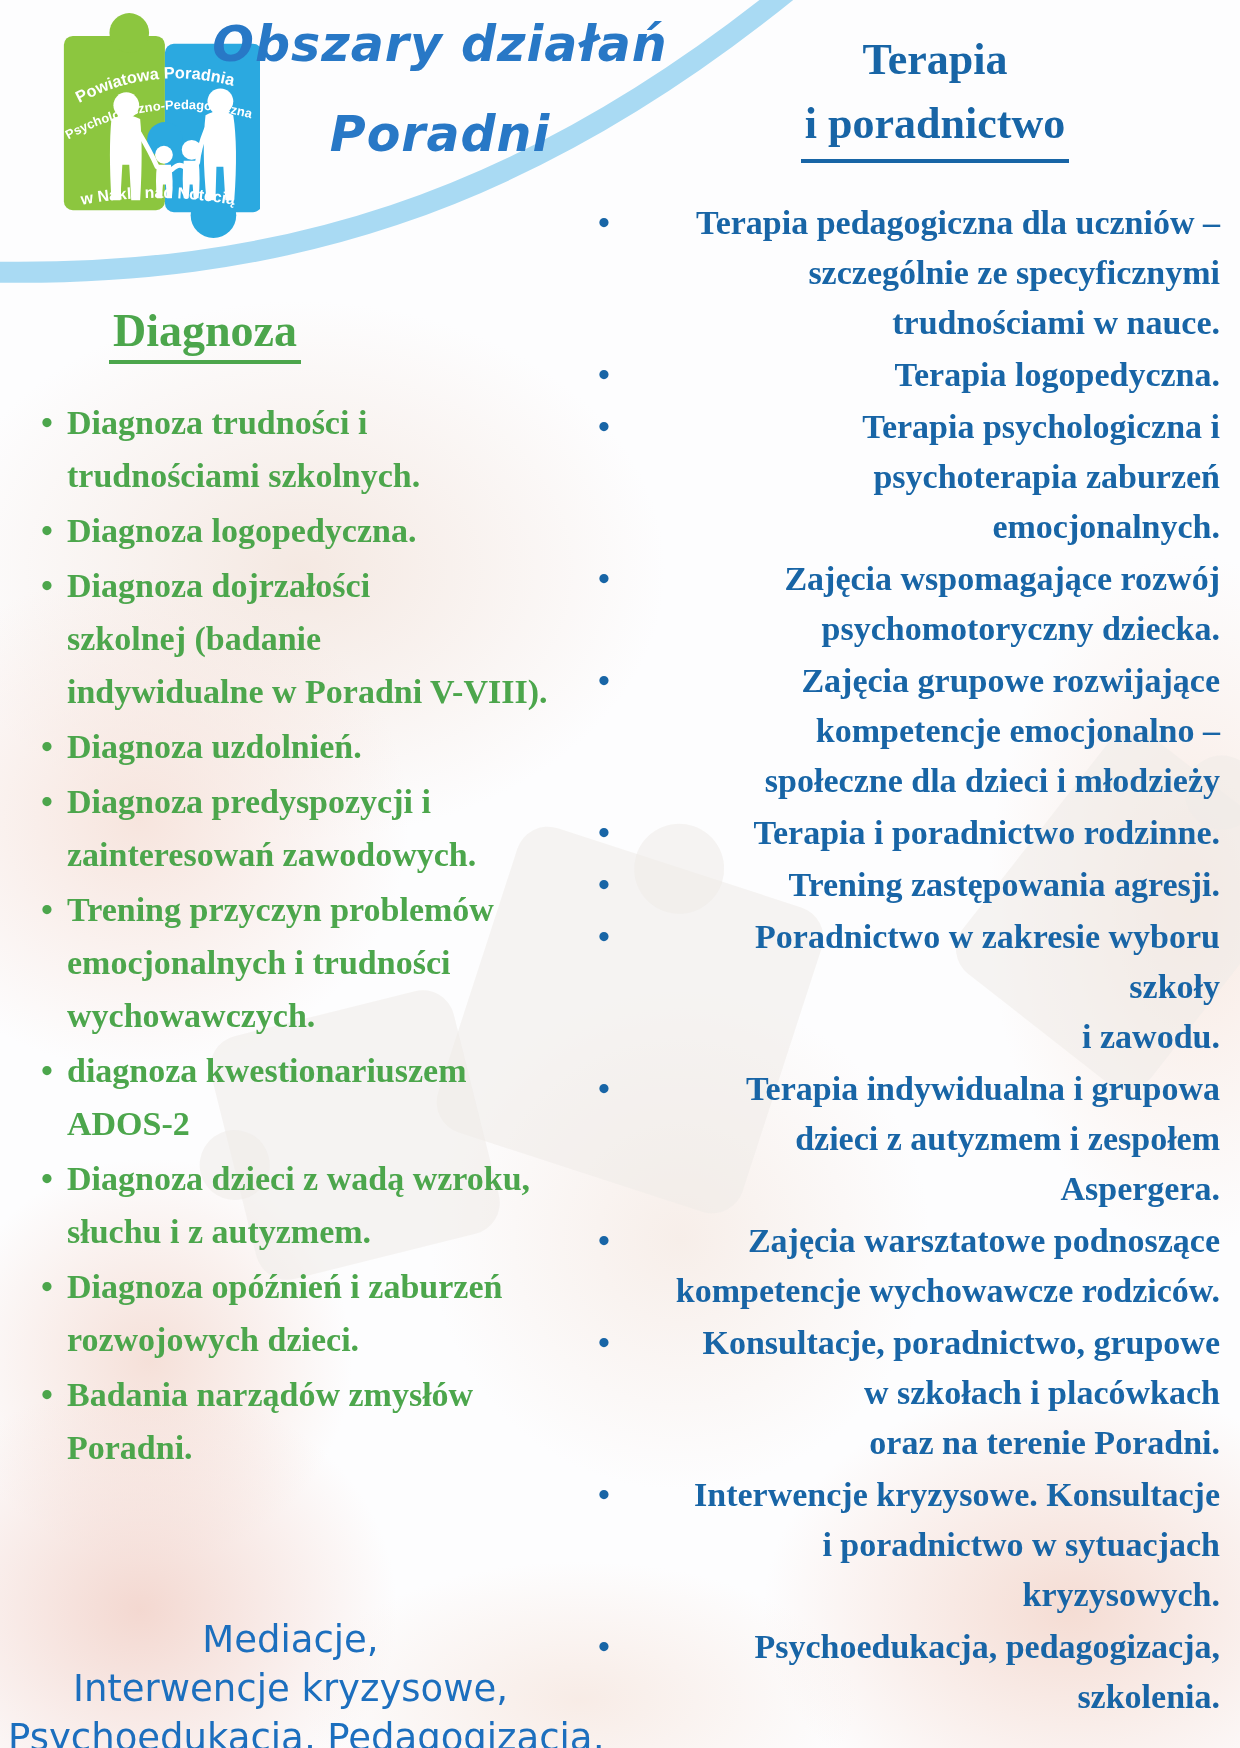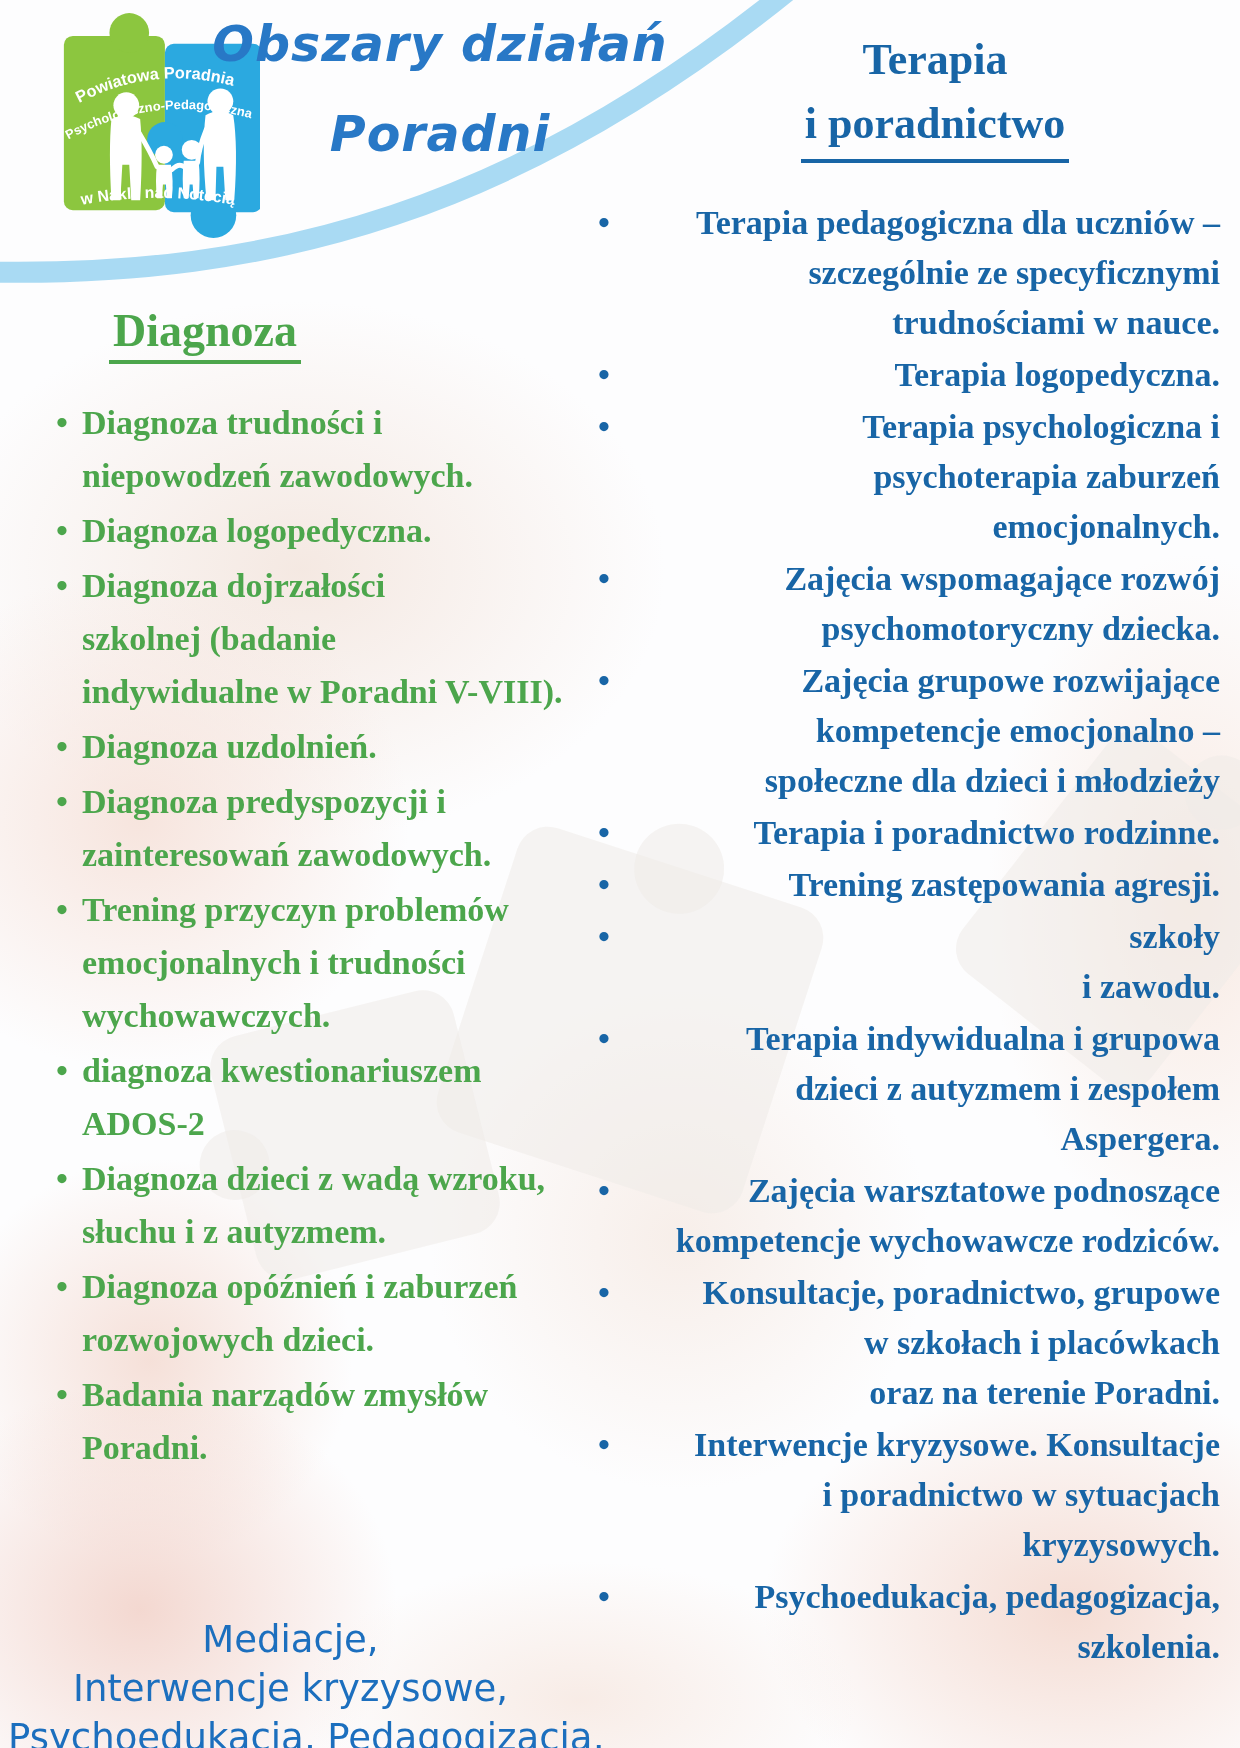--- a/index.html
+++ b/index.html
@@ -51,21 +51,21 @@
             font-size:44px;font-weight:bold;color:var(--blue-text);line-height:64px;white-space:nowrap;}
   .diag-head{position:absolute;z-index:5;left:80px;top:304px;width:250px;text-align:center;
              font-size:46px;font-weight:bold;color:var(--green);white-space:nowrap;}
   .underlined{display:inline-block;border-bottom:4px solid currentColor;padding:0 4px 3px 4px;}
 
   
   .list{position:absolute;z-index:5;font-weight:bold;font-size:34px;}
   .list .li{position:relative;margin-bottom:2px;}
   .list .li::before{content:"•";position:absolute;top:0;}
   .list .ln{white-space:nowrap;}
-  .left-list{left:67px;top:396px;width:520px;line-height:53px;color:var(--green);margin-left:15px;}
+  .left-list{left:67px;top:396px;width:520px;line-height:53px;color:var(--green);}
   .left-list .li::before{left:-26px;}
   .right-list{left:630px;top:198px;width:590px;line-height:50px;color:var(--blue-text);text-align:right;}
   .right-list .li::before{left:-32px;}
 
   
   .footer{position:absolute;z-index:5;left:8px;top:1615px;width:565px;text-align:center;
           font-family:"DejaVu Sans",sans-serif;font-weight:normal;font-size:37px;
           line-height:49px;color:var(--footer-blue);}
   .footer .ln{white-space:nowrap;}
 </style>
@@ -151,21 +151,21 @@
     </div>
   </div>
 
   <div class="diag-head">
     <span class="underlined">Diagnoza</span>
   </div>
 
   <div class="list left-list">
       <div class="li">
         <div class="ln">Diagnoza trudności i</div>
-        <div class="ln">niepowodzeń zawodowych.</div>
+        <div class="ln">trudnościami szkolnych.</div>
       </div>
       <div class="li">
         <div class="ln">Diagnoza logopedyczna.</div>
       </div>
       <div class="li">
         <div class="ln">Diagnoza dojrzałości</div>
         <div class="ln">szkolnej (badanie</div>
         <div class="ln">indywidualne w Poradni V-VIII).</div>
       </div>
       <div class="li">
@@ -220,20 +220,21 @@
         <div class="ln">kompetencje emocjonalno –</div>
         <div class="ln">społeczne dla dzieci i młodzieży</div>
       </div>
       <div class="li">
         <div class="ln">Terapia i poradnictwo rodzinne.</div>
       </div>
       <div class="li">
         <div class="ln">Trening zastępowania agresji.</div>
       </div>
       <div class="li">
+        <div class="ln">Poradnictwo w zakresie wyboru</div>
         <div class="ln">szkoły</div>
         <div class="ln">i zawodu.</div>
       </div>
       <div class="li">
         <div class="ln">Terapia indywidualna i grupowa</div>
         <div class="ln">dzieci z autyzmem i zespołem</div>
         <div class="ln">Aspergera.</div>
       </div>
       <div class="li">
         <div class="ln">Zajęcia warsztatowe podnoszące</div>

